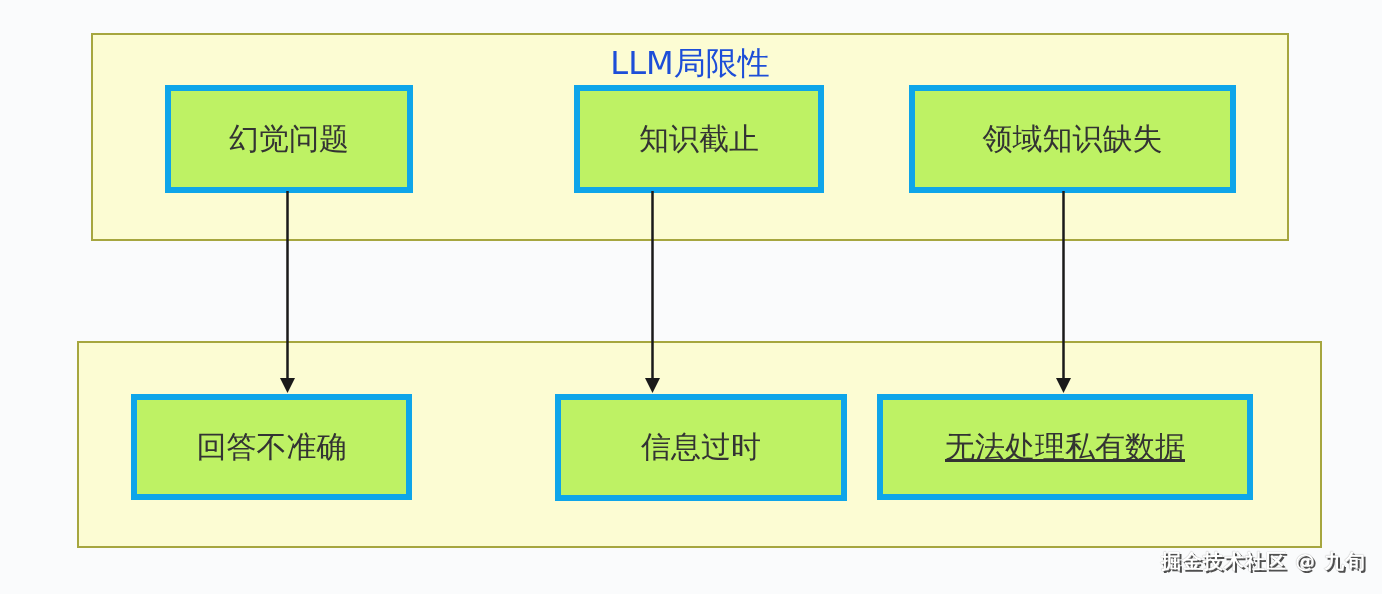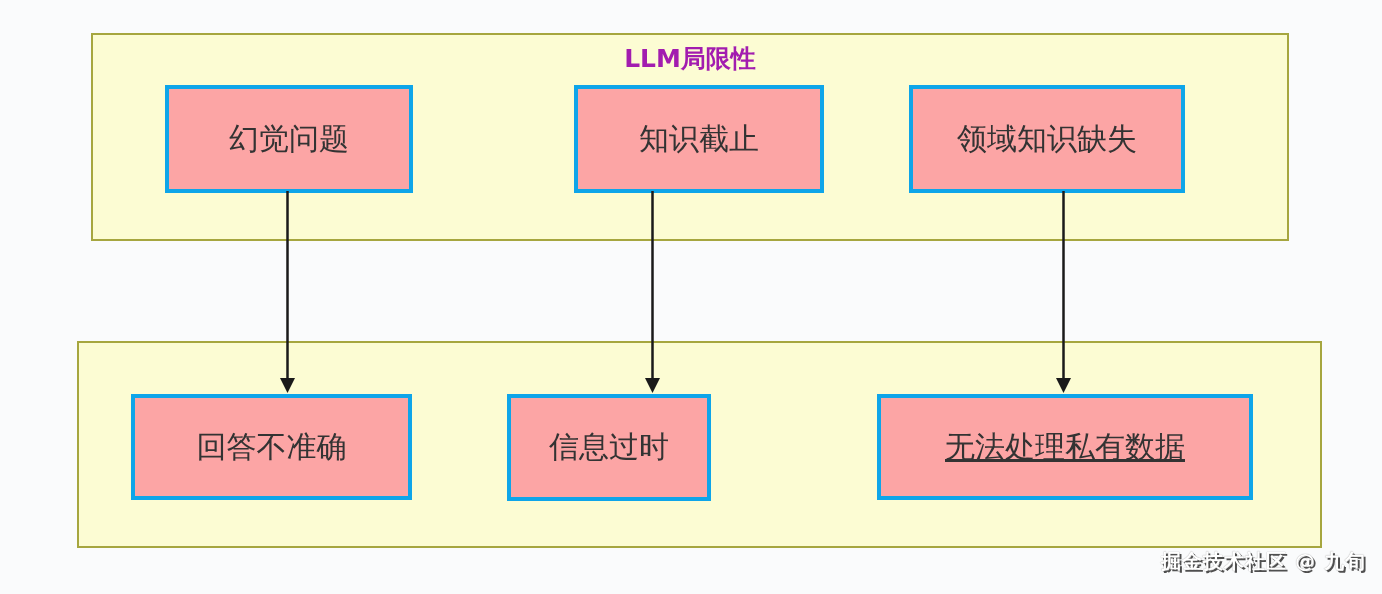--- a/index.html
+++ b/index.html
@@ -32,42 +32,41 @@
     top: 341px;
     width: 1245px;
     height: 207px;
   }
   .group-title {
     position: absolute;
     top: 7px;
     left: 0;
     right: 0;
     text-align: center;
-    font-size: 25px;
-    color: #a21caf;
-    font-weight: bold;
+    font-size: 32px;
+    color: #1d4ed8;
   }
   .node {
     position: absolute;
-    background: #fca5a5;
-    border: 4px solid #0ea5e9;
+    background: #bef264;
+    border: 6px solid #0ea5e9;
     box-sizing: border-box;
     display: flex;
     align-items: center;
     justify-content: center;
     font-size: 30px;
     color: #333333;
     white-space: nowrap;
   }
   
   .n-top-1 { left: 72px;  top: 50px; width: 248px; height: 108px; }
   .n-top-2 { left: 436px; top: 50px; width: 250px; height: 108px; margin-left: 45px; }
-  .n-top-3 { left: 816px; top: 50px; width: 276px; height: 108px; }
+  .n-top-3 { left: 816px; top: 50px; width: 327px; height: 108px; }
   .n-bot-1 { left: 52px;  top: 51px; width: 281px; height: 106px; }
-  .n-bot-2 { left: 428px; top: 51px; width: 204px; height: 107px; text-align: center; }
+  .n-bot-2 { left: 476px; top: 51px; width: 292px; height: 107px; text-align: center; }
   .n-bot-3 { left: 798px; top: 51px; width: 376px; height: 106px; text-decoration: underline; }
   .arrows {
     position: absolute;
     left: 0;
     top: 0;
     width: 1382px;
     height: 594px;
     pointer-events: none;
   }
   .arrows line { stroke: #1a1a1a; stroke-width: 2.5; }

